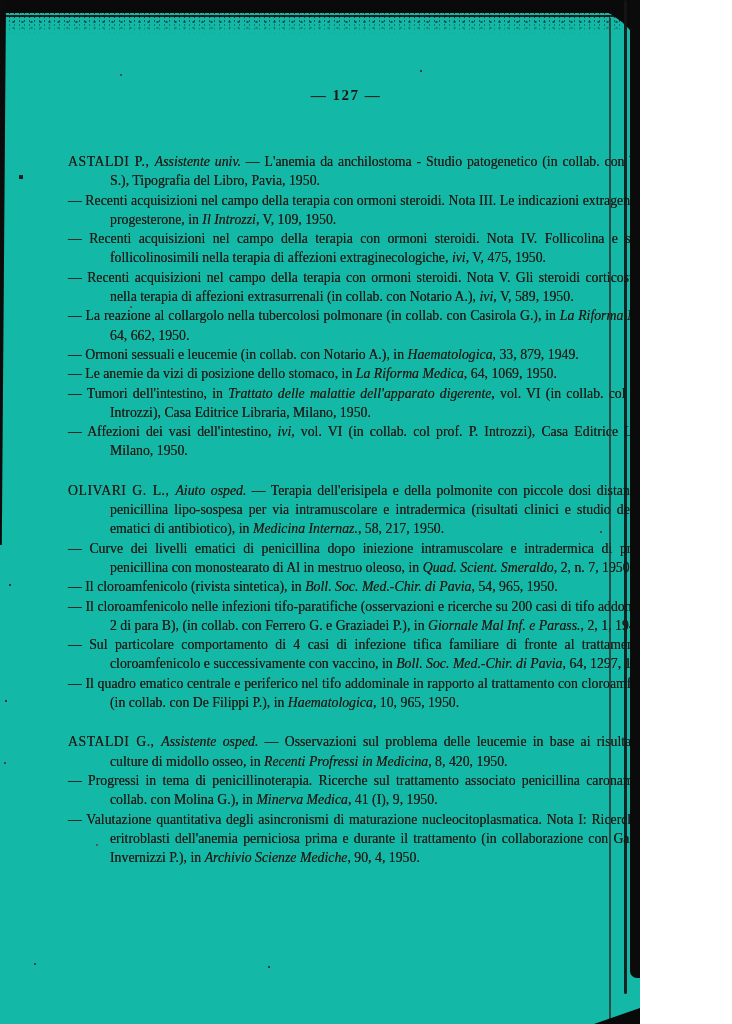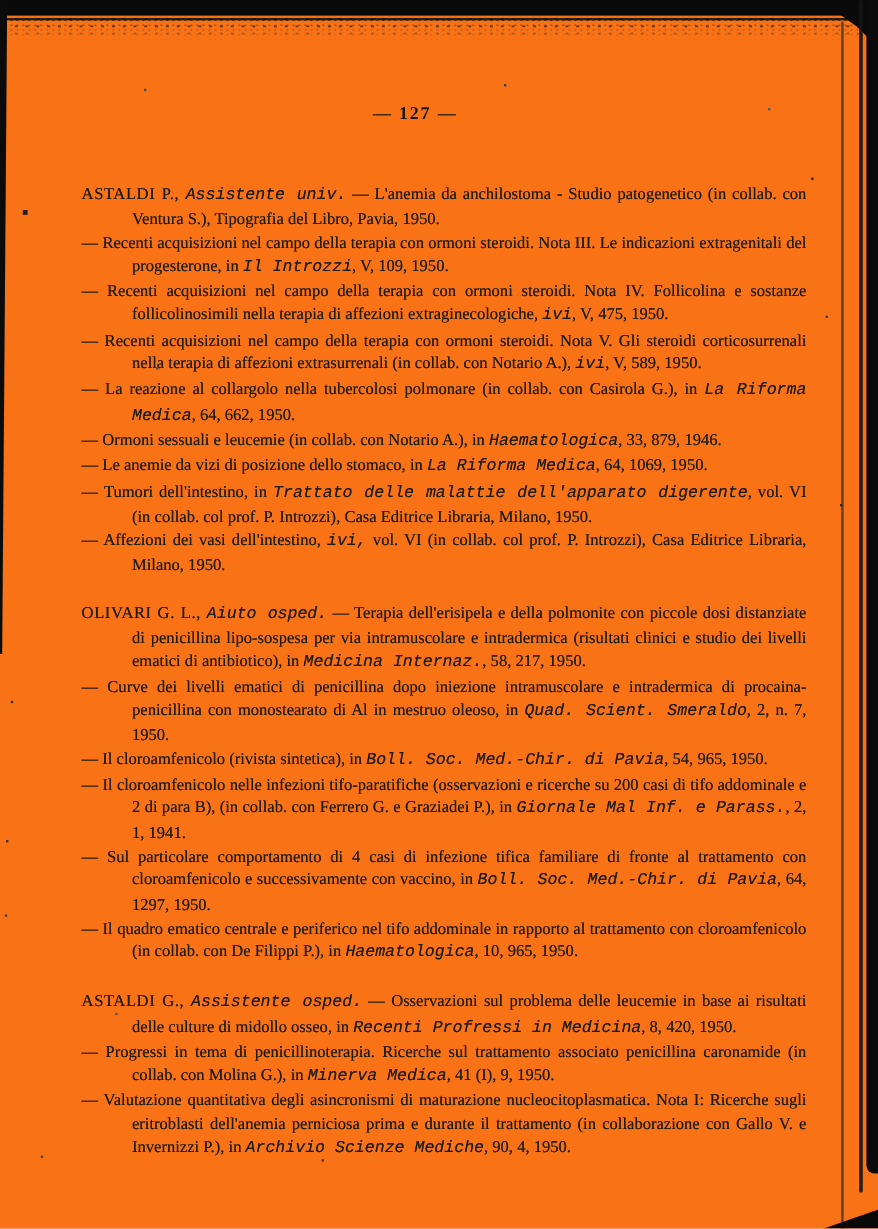--- a/index.html
+++ b/index.html
@@ -2,22 +2,22 @@
 <html><head>
 <meta charset="utf-8">
 <style>
   html, body { margin: 0; padding: 0; }
   body {
     width: 732px; height: 1024px; overflow: hidden;
     background: #ffffff;
     font-family: "Liberation Serif", serif;
   }
   .page {
-    position: relative; width: 732px; height: 1024px;
-    background: #f97316; color: #201d18; overflow: hidden;
+    position: relative; width: 640px; height: 1024px;
+    background: #14b8a6; color: #201d18; overflow: hidden;
   }
 
   
   .top-band { position: absolute; top: 0; left: 0; width: 732px; height: 13px; background: #0a0a0a; }
   .top-line { position: absolute; top: 15px; left: 0; width: 732px; height: 2px; background: #141414; opacity: .9; }
   .top-noise {
     position: absolute; top: 13px; left: 0; width: 732px; height: 22px;
     background-image:
       radial-gradient(rgba(12,12,12,.95) 1px, transparent 1.5px),
       radial-gradient(rgba(12,12,12,.75) .7px, transparent 1.1px);
@@ -66,38 +66,38 @@
     transform: translateX(-24px);
     color: #1b1813;
   }
   .bibliography { margin-top: 48px; }
   .section + .section { margin-top: 20px; }
   .entry {
     margin: 0; font-size: 13.8px; line-height: 19.3px;
     text-align: justify; padding-left: 42px; text-indent: -42px;
     color: #201d18; text-shadow: 0 0 .35px rgba(32, 29, 24, .85);
   }
-  .entry em { font-style: italic; font-family: Liberation Mono, monospace; }
+  .entry em { font-style: italic; }
   .author { letter-spacing: .5px; }
 </style>
 </head>
 <body>
 
 <div class="page">
 
   <div class="content">
     <div class="page-number">— 127 —</div>
     <div class="bibliography">
         <div class="section">
           <p class="entry"><span class="author">ASTALDI P., </span><em>Assistente univ.</em> — <span>L'anemia da anchilostoma - Studio patogenetico (in collab. con Ventura S.), Tipografia del Libro, Pavia, 1950.</span></p>
           <p class="entry">— <span>Recenti acquisizioni nel campo della terapia con ormoni steroidi. Nota III. Le indicazioni extragenitali del progesterone, in </span><em>Il Introzzi</em><span>, V, 109, 1950.</span></p>
           <p class="entry">— <span>Recenti acquisizioni nel campo della terapia con ormoni steroidi. Nota IV. Follicolina e sostanze follicolinosimili nella terapia di affezioni extraginecologiche, </span><em>ivi</em><span>, V, 475, 1950.</span></p>
           <p class="entry">— <span>Recenti acquisizioni nel campo della terapia con ormoni steroidi. Nota V. Gli steroidi corticosurrenali nella terapia di affezioni extrasurrenali (in collab. con Notario A.), </span><em>ivi</em><span>, V, 589, 1950.</span></p>
           <p class="entry">— <span>La reazione al collargolo nella tubercolosi polmonare (in collab. con Casirola G.), in </span><em>La Riforma Medica</em><span>, 64, 662, 1950.</span></p>
-          <p class="entry">— <span>Ormoni sessuali e leucemie (in collab. con Notario A.), in </span><em>Haematologica</em><span>, 33, 879, 1946.</span></p>
+          <p class="entry">— <span>Ormoni sessuali e leucemie (in collab. con Notario A.), in </span><em>Haematologica</em><span>, 33, 879, 1949.</span></p>
           <p class="entry">— <span>Le anemie da vizi di posizione dello stomaco, in </span><em>La Riforma Medica</em><span>, 64, 1069, 1950.</span></p>
           <p class="entry">— <span>Tumori dell'intestino, in </span><em>Trattato delle malattie dell'apparato digerente</em><span>, vol. VI (in collab. col prof. P. Introzzi), Casa Editrice Libraria, Milano, 1950.</span></p>
           <p class="entry">— <span>Affezioni dei vasi dell'intestino, </span><em>ivi,</em><span> vol. VI (in collab. col prof. P. Introzzi), Casa Editrice Libraria, Milano, 1950.</span></p>
         </div>
         <div class="section">
           <p class="entry"><span class="author">OLIVARI G. L., </span><em>Aiuto osped.</em> — <span>Terapia dell'erisipela e della polmonite con piccole dosi distanziate di penicillina lipo-sospesa per via intramuscolare e intradermica (risultati clinici e studio dei livelli ematici di antibiotico), in </span><em>Medicina Internaz.</em><span>, 58, 217, 1950.</span></p>
           <p class="entry">— <span>Curve dei livelli ematici di penicillina dopo iniezione intramuscolare e intradermica di procaina-penicillina con monostearato di Al in mestruo oleoso, in </span><em>Quad. Scient. Smeraldo</em><span>, 2, n. 7, 1950.</span></p>
           <p class="entry">— <span>Il cloroamfenicolo (rivista sintetica), in </span><em>Boll. Soc. Med.-Chir. di Pavia</em><span>, 54, 965, 1950.</span></p>
           <p class="entry">— <span>Il cloroamfenicolo nelle infezioni tifo-paratifiche (osservazioni e ricerche su 200 casi di tifo addominale e 2 di para B), (in collab. con Ferrero G. e Graziadei P.), in </span><em>Giornale Mal Inf. e Parass.</em><span>, 2, 1, 1941.</span></p>
           <p class="entry">— <span>Sul particolare comportamento di 4 casi di infezione tifica familiare di fronte al trattamento con cloroamfenicolo e successivamente con vaccino, in </span><em>Boll. Soc. Med.-Chir. di Pavia</em><span>, 64, 1297, 1950.</span></p>

